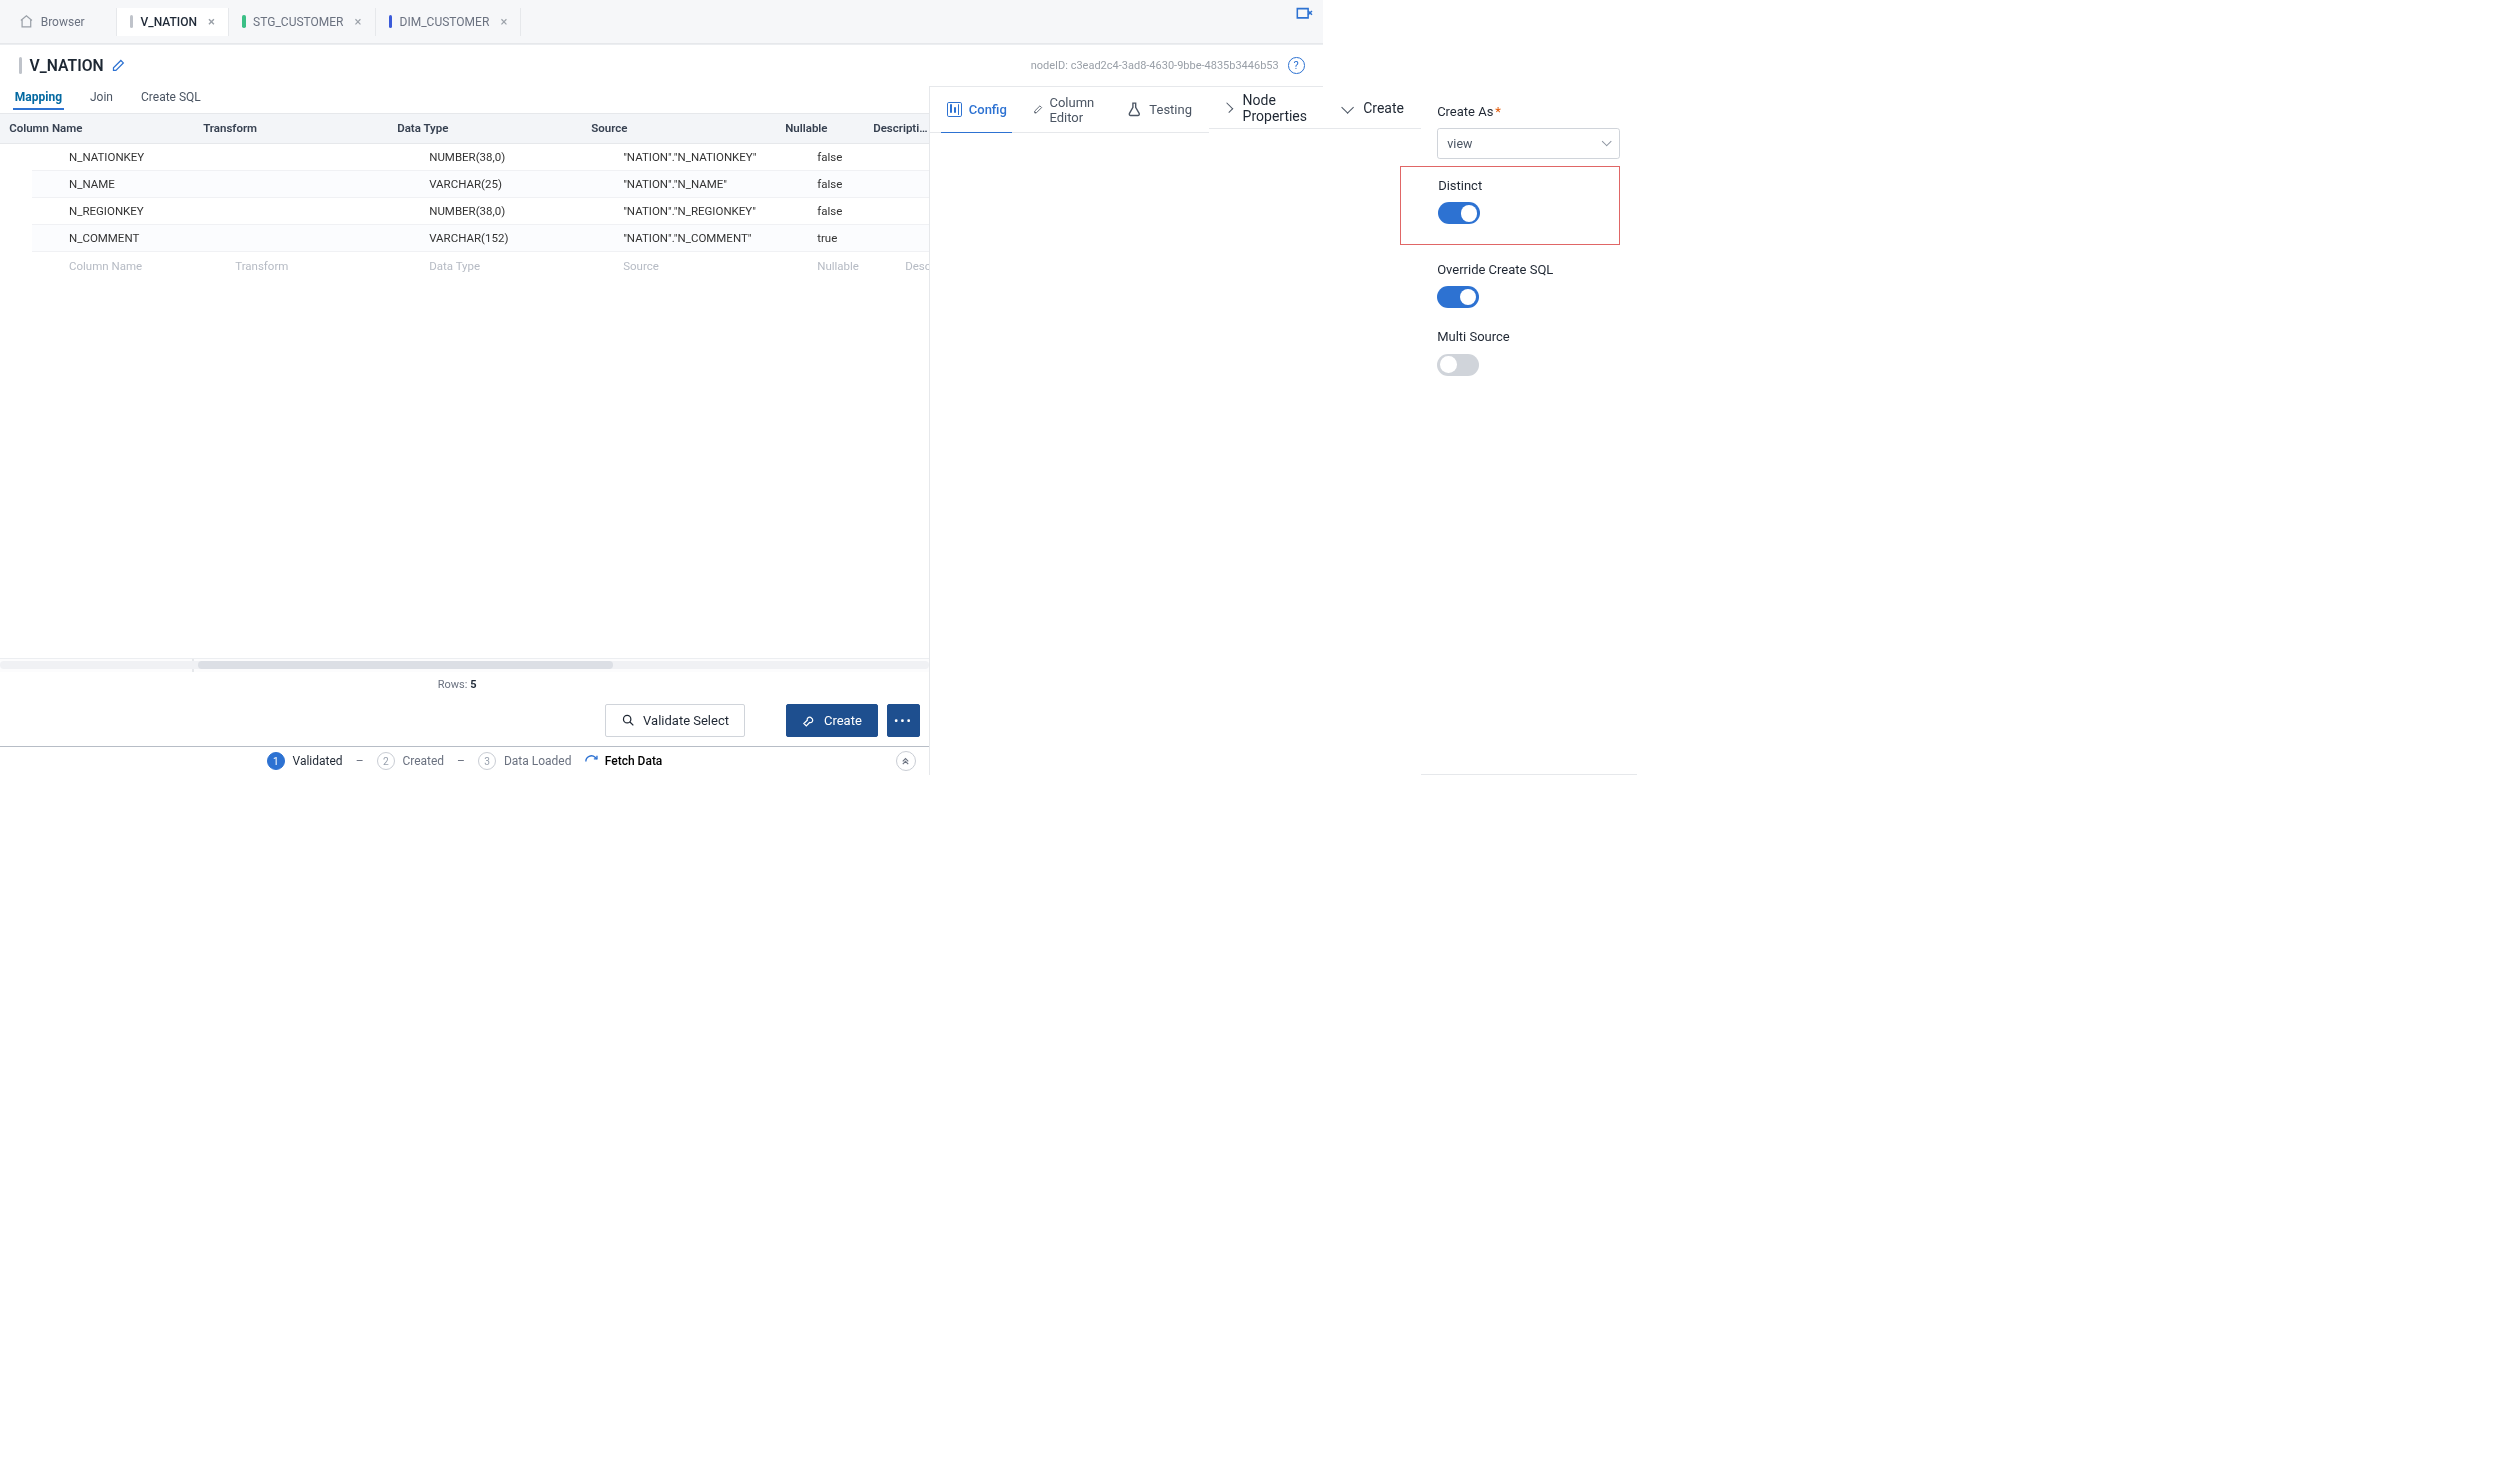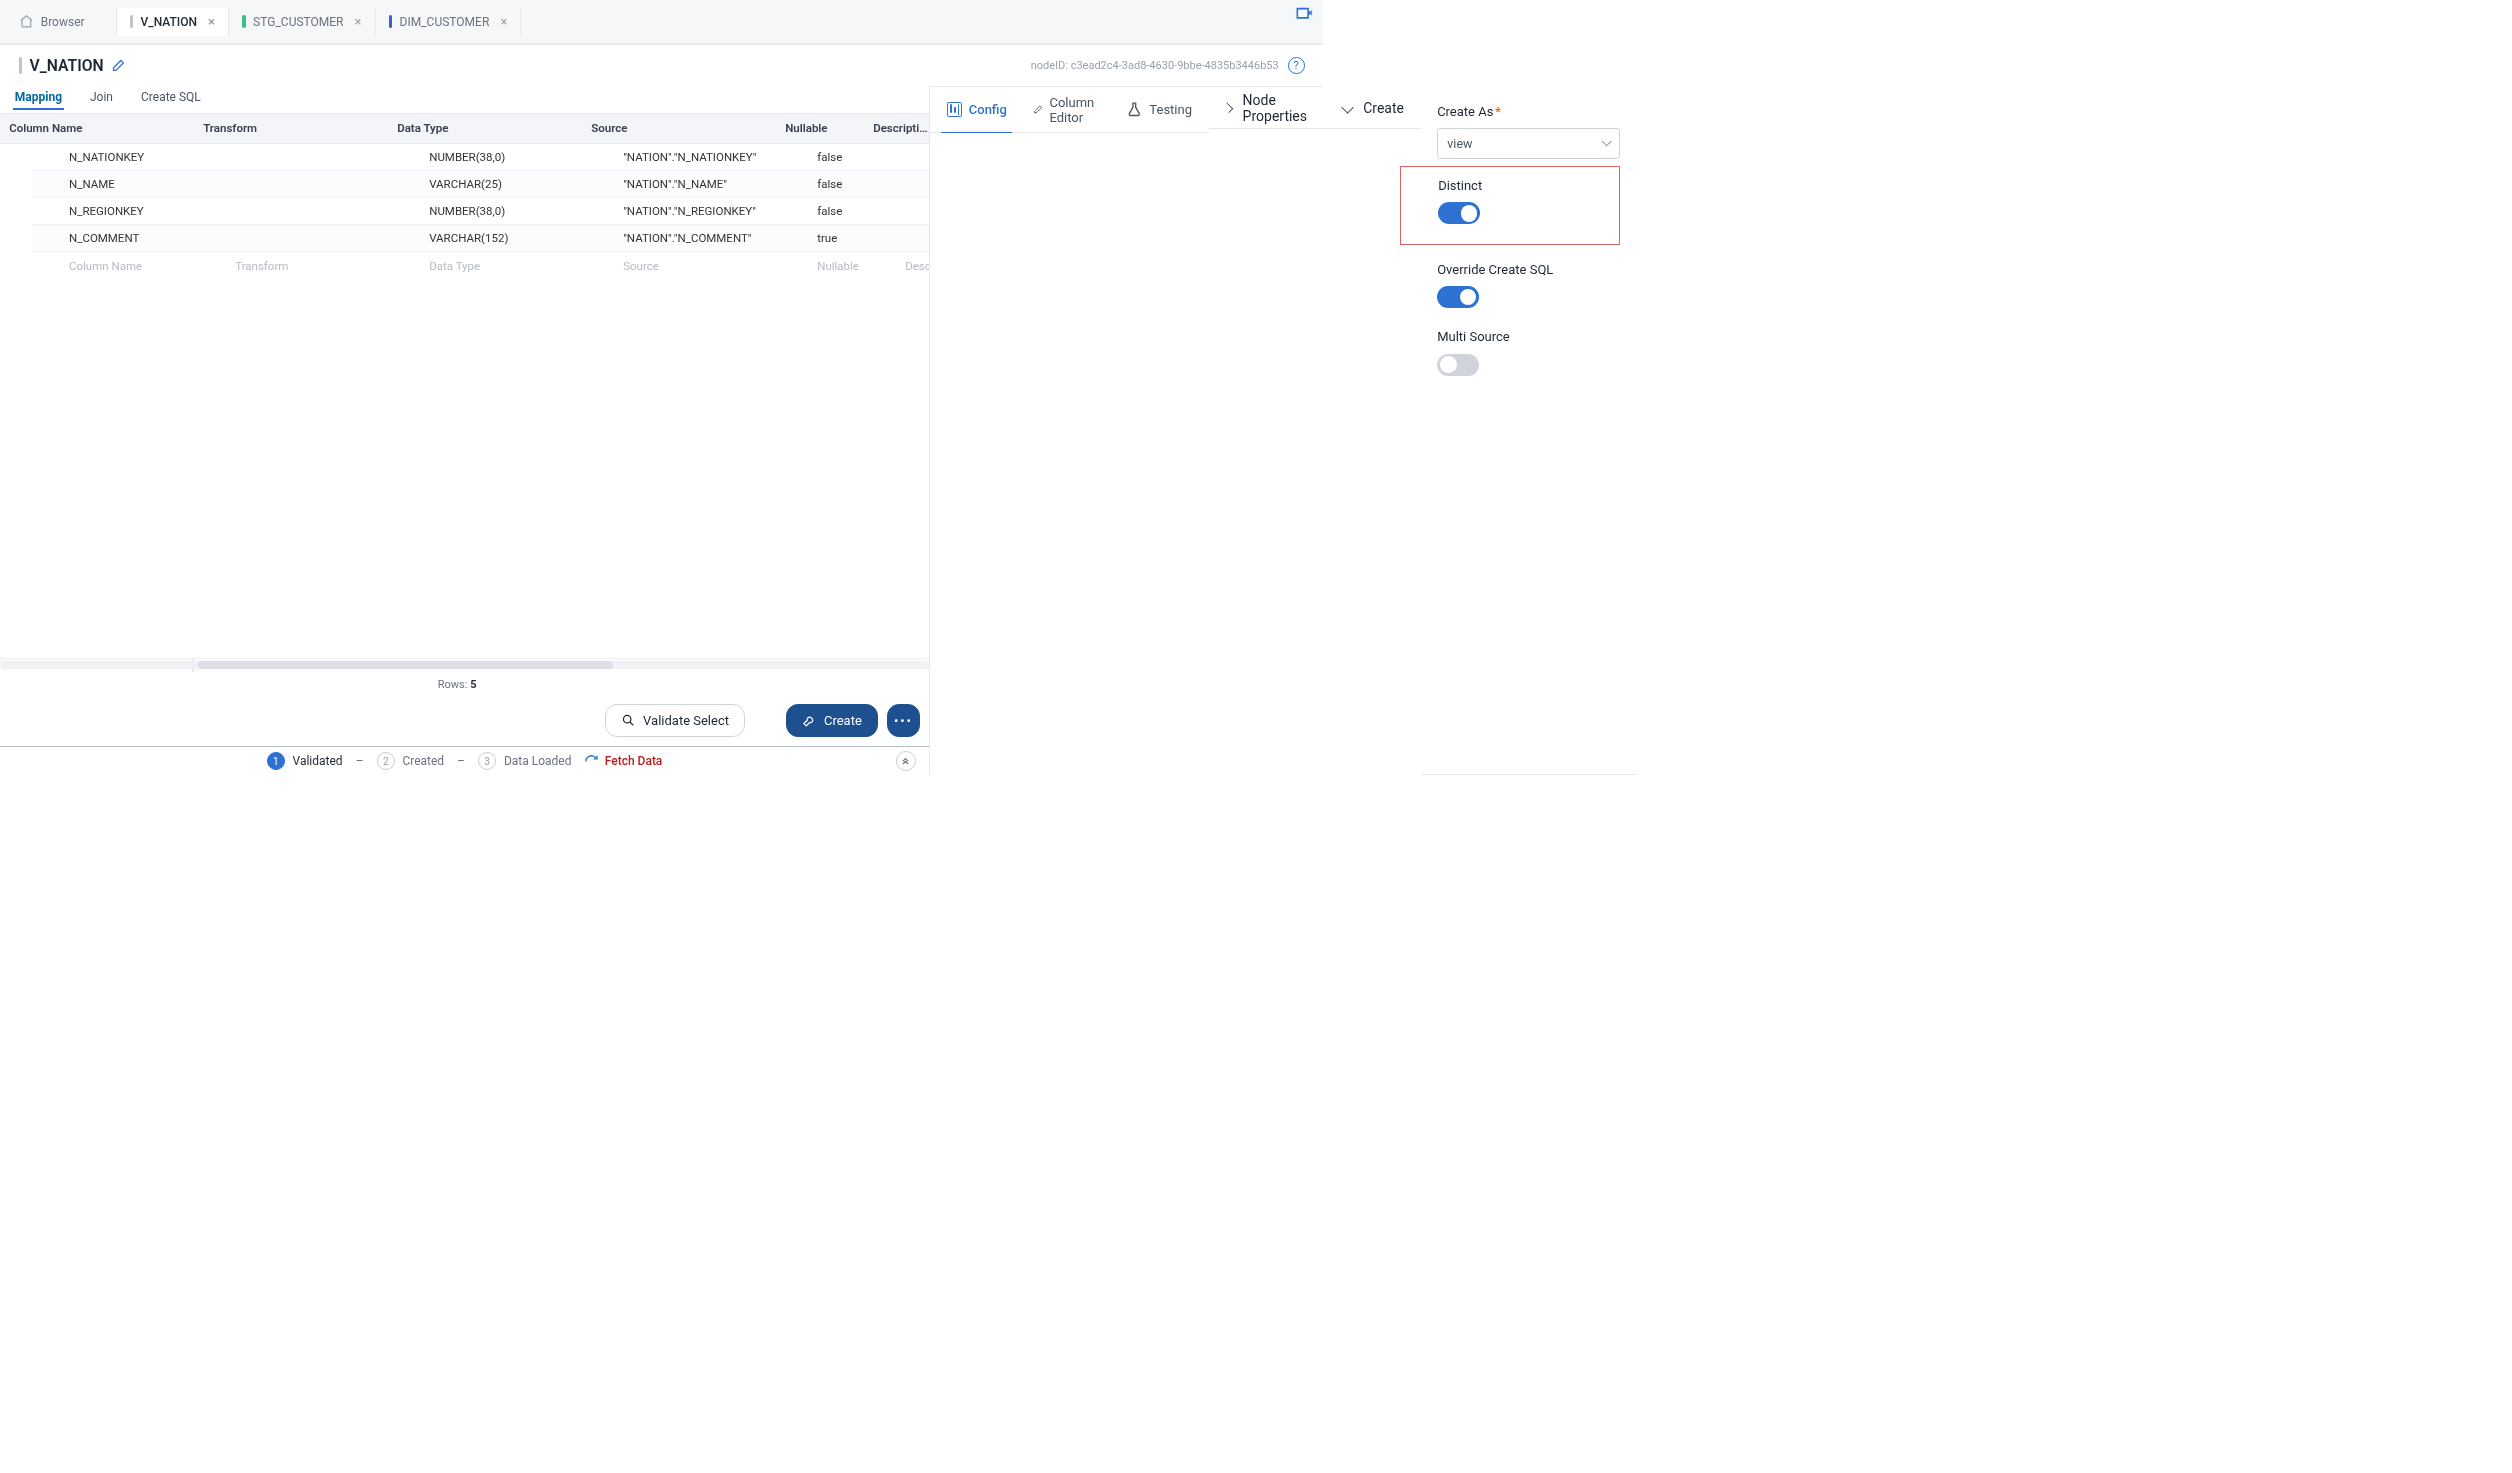--- a/index.html
+++ b/index.html
@@ -54,32 +54,32 @@
   .hscroll .bar1 { position: absolute; left: 0; right: 0; top: 2.8px; height: 7.4px; background: #f0f1f4; border-radius: 3.7px; }
   .hscroll .seghandle { position: absolute; left: 198px; width: 415px; top: 2.8px; height: 7.4px; background: #dcdfe5; border-radius: 3.7px; }
   .hscroll .vseg { position: absolute; left: 192px; top:0; bottom:0; width: 1.8px; background: #e6e8eb; }
   
   
   .rowscount { text-align: center; padding: 5.5px 14.8px 5.5px 0; color: #6b7280; font-size: 11px; }
   .rowscount b { color: #1f2937; }
   
   
   .actions { display: flex; justify-content: flex-end; align-items: center; gap: 9.2px; padding: 7.4px 9.2px 9.2px 0; border-bottom: 1.8px solid #b7bdc6; }
-  .btn { display: inline-flex; align-items: center; gap: 7.4px; height: 33px; padding: 0 14.8px; border-radius: 12px; font-size: 13px; cursor: pointer; }
+  .btn { display: inline-flex; align-items: center; gap: 7.4px; height: 33px; padding: 0 14.8px; border-radius: 2px; font-size: 13px; cursor: pointer; }
   .btn.outline { background: #fff; border: 0.9px solid #d0d4da; color: #1f2733; }
   .btn.primary { background: #1e4f8f; color: #fff; border: 0.9px solid #1e4f8f; margin-left: 32px; }
   .btn.icon-only { width: 33px; padding: 0; justify-content: center; background: #1e4f8f; color: #fff; border: 0.9px solid #1e4f8f; }
   
   
   .stepsbar { display: flex; align-items: center; justify-content: center; height: 28px; gap: 13px; font-size: 12px; color: #6b7280; position: relative; }
   .step { display: flex; align-items: center; gap: 7.4px; }
   .step .num { width: 18.5px; height: 18.5px; border-radius: 50%; border: 0.9px solid #c9cdd4; display: flex; align-items: center; justify-content: center; font-size: 10.2px; color: #97a0ad; }
   .step.active .num { background: #2d72d2; border-color: #2d72d2; color: #fff; }
   .step.active .lab { color: #1f2733; }
-  .fetch { color: #b91c1c; display: flex; align-items: center; gap: 5.5px; font-weight: 500; cursor: pointer; }
+  .fetch { color: #000000; display: flex; align-items: center; gap: 5.5px; font-weight: 500; cursor: pointer; }
   .stepsbar .expand { position: absolute; right: 13px; width: 20.3px; height: 20.3px; border: 0.9px solid #c9cdd4; border-radius: 50%; display: flex; align-items: center; justify-content: center; color: #6b7280; }
   
   
   .sidetabs { display: flex; align-items: center; height: 46px; border-bottom: 0.9px solid #e6e8eb; padding: 0 7.4px; gap: 7.4px; }
   .sidetab { display: flex; align-items: center; gap: 6.5px; padding: 0 9.2px; height: 46px; font-size: 13px; color: #4b5563; cursor: pointer; position: relative; }
   .sidetab.active { color: #2d72d2; font-weight: 500; }
   .sidetab.active::after { content: ""; position: absolute; left: 3.7px; right: 3.7px; bottom: -0.9px; height: 1.8px; background: #2d72d2; }
   .sidetab .ic { width: 16.6px; height: 16.6px; }
   .sidetab.active .ic-box { border: 1.6px solid #2d72d2; }
   .ic-box { width: 15.7px; height: 15.7px; border: 1.6px solid #4b5563; border-radius: 1.8px; position: relative; }

